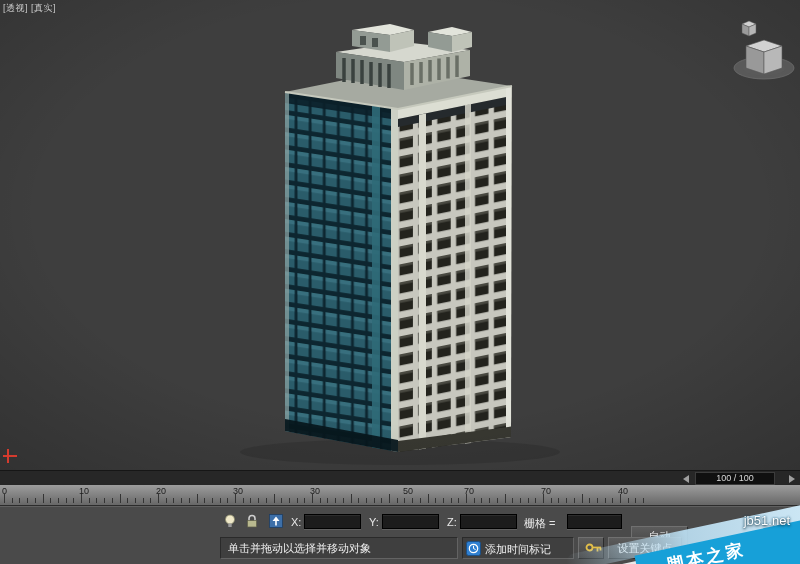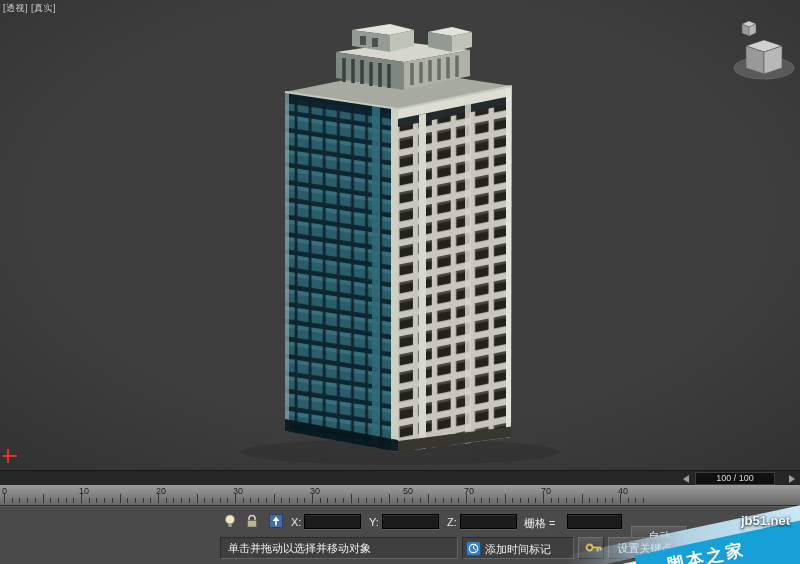--- a/index.html
+++ b/index.html
@@ -46,21 +46,21 @@
   
   .watermark{position:absolute;right:0;bottom:0;width:230px;height:80px;z-index:20;pointer-events:none;}
   .swoosh-blue{position:absolute;right:-34px;bottom:20px;width:270px;height:17px;border-radius:10px;
                background:linear-gradient(90deg,rgba(185,222,243,0),rgba(190,226,246,.9) 45%,#d2ebf8);
                transform:rotate(-12deg);}
   .swoosh-white{position:absolute;right:-30px;bottom:8px;width:255px;height:9px;border-radius:6px;
                background:rgba(255,255,255,.88);transform:rotate(-12deg);}
   .ribbon{position:absolute;right:-22px;bottom:-16px;width:185px;height:44px;background:#17a0d8;
           transform:rotate(-12deg);color:#fff;font-size:17px;font-weight:bold;letter-spacing:3px;
           padding:5px 0 0 30px;box-sizing:border-box;}
-  .site-name{position:absolute;right:10px;bottom:36px;color:#fff;font-size:13px;font-weight:bold;
+  .site-name{position:absolute;right:10px;bottom:36px;color:#fff;font-size:13px;font-weight:normal;
              text-shadow:0 1px 3px rgba(0,0,0,.85),0 0 2px #1d7fae;}
 </style>
 </head>
 <body>
 
 <div class="screen">
 
   <div class="viewport">
     <div class="vp-label">[透视] [真实]</div>
 

